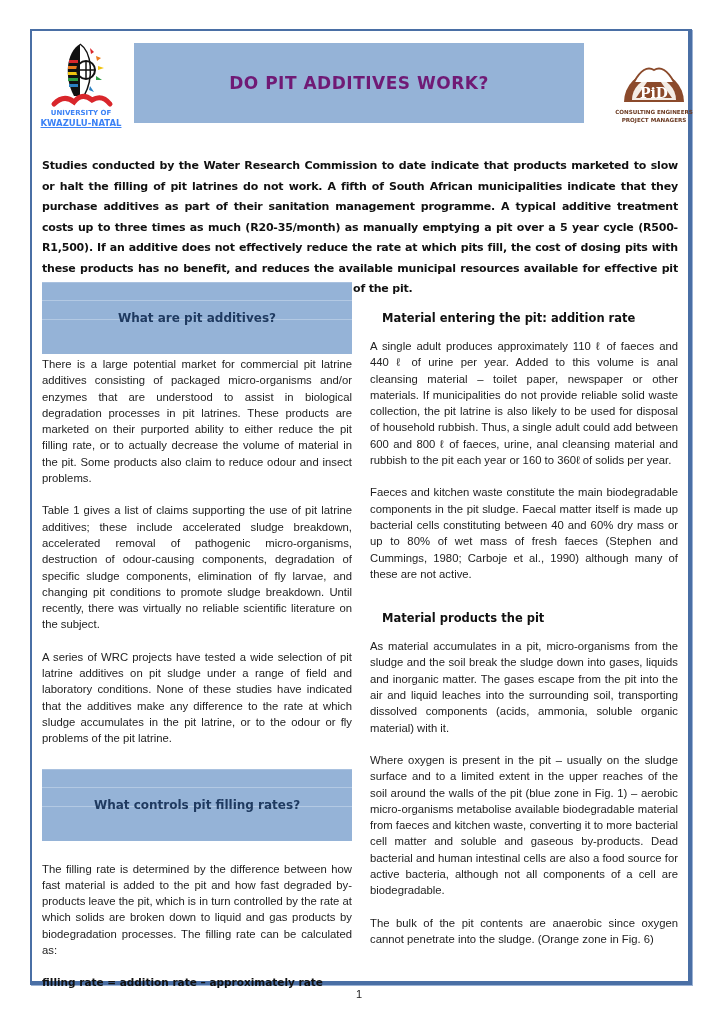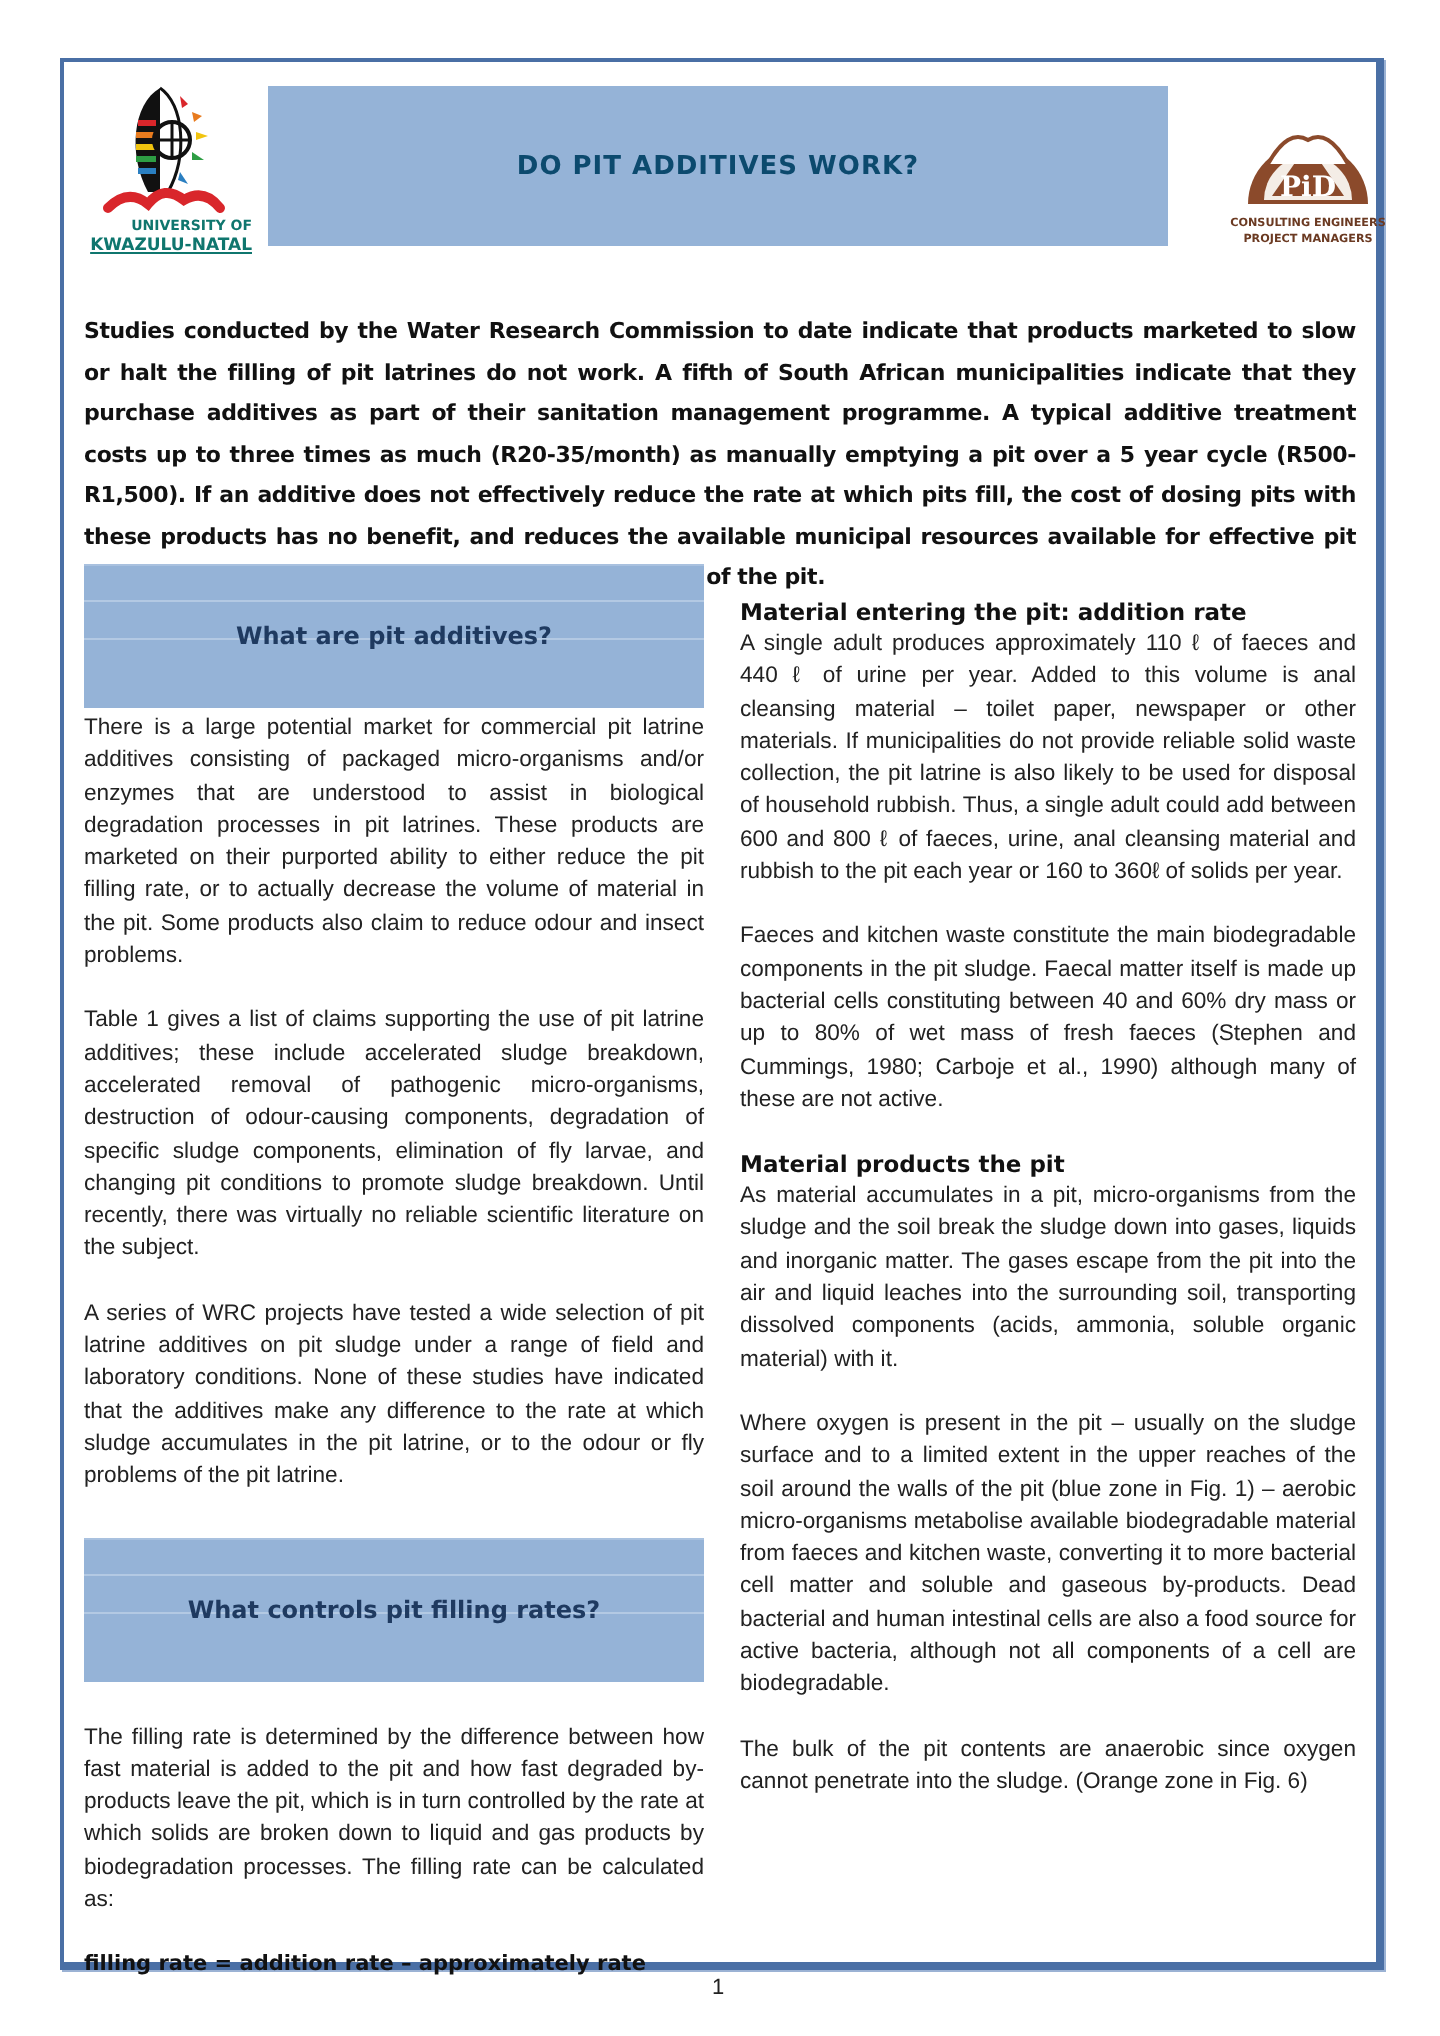--- a/index.html
+++ b/index.html
@@ -13,21 +13,21 @@
   }
   .logo-ukzn { position: absolute; left: 36px; top: 38px; width: 90px; height: 92px; }
   .logo-pid { position: absolute; left: 606px; top: 42px; width: 96px; height: 88px; }
   .title-box {
     position: absolute; left: 134px; top: 43px; width: 450px; height: 80px;
     background: #95b3d7;
     display: flex; align-items: center; justify-content: center;
   }
   .title-text {
     font-family: "DejaVu Sans", sans-serif; font-weight: bold;
-    font-size: 13px; color: #0c4a6e; letter-spacing: 0.5px;
+    font-size: 17px; color: #701a75; letter-spacing: 0.5px;
   }
   .intro {
     position: absolute; left: 42px; top: 145px; width: 636px;
     font-family: "DejaVu Sans", sans-serif; font-weight: bold;
     font-size: 11px; line-height: 20.5px; text-align: justify; color: #111;
     letter-spacing: -0.2px;
   }
   .col-left { position: absolute; left: 42px; top: 282px; width: 310px; }
   .col-right { position: absolute; left: 370px; top: 282px; width: 308px; }
   .section-header {
@@ -46,21 +46,21 @@
   .section-header span {
     font-family: "DejaVu Sans", sans-serif; font-weight: bold; font-size: 12px; color: #1f3a60;
     position: relative; z-index: 1;
   }
   .para {
     font-size: 11.3px; line-height: 16.3px; text-align: justify; margin: 0; color: #222;
   }
   .gap { height: 16px; }
   .subhead {
     font-family: "DejaVu Sans", sans-serif; font-weight: bold; font-size: 11.5px;
-    margin: 0; line-height: 16px; color: #111;
+    margin: 12px; line-height: 16px; color: #111;
   }
   .formula {
     font-family: "DejaVu Sans", sans-serif; font-weight: bold; font-size: 10.5px; color: #111; margin: 0;
   }
   .page-number { position: absolute; left: 356px; top: 988px; font-size: 11px; color: #222; }
 </style>
 </head>
 <body>
 
 <div class="page-frame"></div>
@@ -77,21 +77,21 @@
     <line x1="41" y1="32" x2="59" y2="32" stroke="#111" stroke-width="1.5"></line>
     <line x1="50" y1="23" x2="50" y2="41" stroke="#111" stroke-width="1.5"></line>
     <path d="M44 6 C56 14 58 40 48 58 L44 58" fill="none" stroke="#111" stroke-width="1.5"></path>
     <polygon points="54,10 58,14 55,16" fill="#d9262b"></polygon>
     <polygon points="60,18 65,20 61,23" fill="#e87b1e"></polygon>
     <polygon points="62,28 68,30 62,32" fill="#f1c40f"></polygon>
     <polygon points="60,38 66,42 60,42" fill="#2e9e44"></polygon>
     <polygon points="54,48 58,54 53,52" fill="#2a7fc1"></polygon>
     <path d="M18 66 Q28 56 38 64 Q46 54 56 62 Q66 56 74 66" fill="none" stroke="#d9262b" stroke-width="5" stroke-linecap="round"></path>
   </svg>
-  <div style="position:absolute;left:0;top:70px;width:90px;text-align:right;font-family:'DejaVu Sans',sans-serif;font-weight:bold;color:#0f766e;line-height:10px;">
+  <div style="position:absolute;left:0;top:70px;width:90px;text-align:center;font-family:'DejaVu Sans',sans-serif;font-weight:bold;color:#3b82f6;line-height:10px;">
     <div style="font-size:7px;">UNIVERSITY OF</div>
     <div style="font-size:8.5px;text-decoration:underline;">KWAZULU-NATAL</div>
   </div>
 </div>
 
 <div class="title-box">
   <span class="title-text">DO PIT ADDITIVES WORK?</span>
 </div>
 
 <div class="logo-pid">

